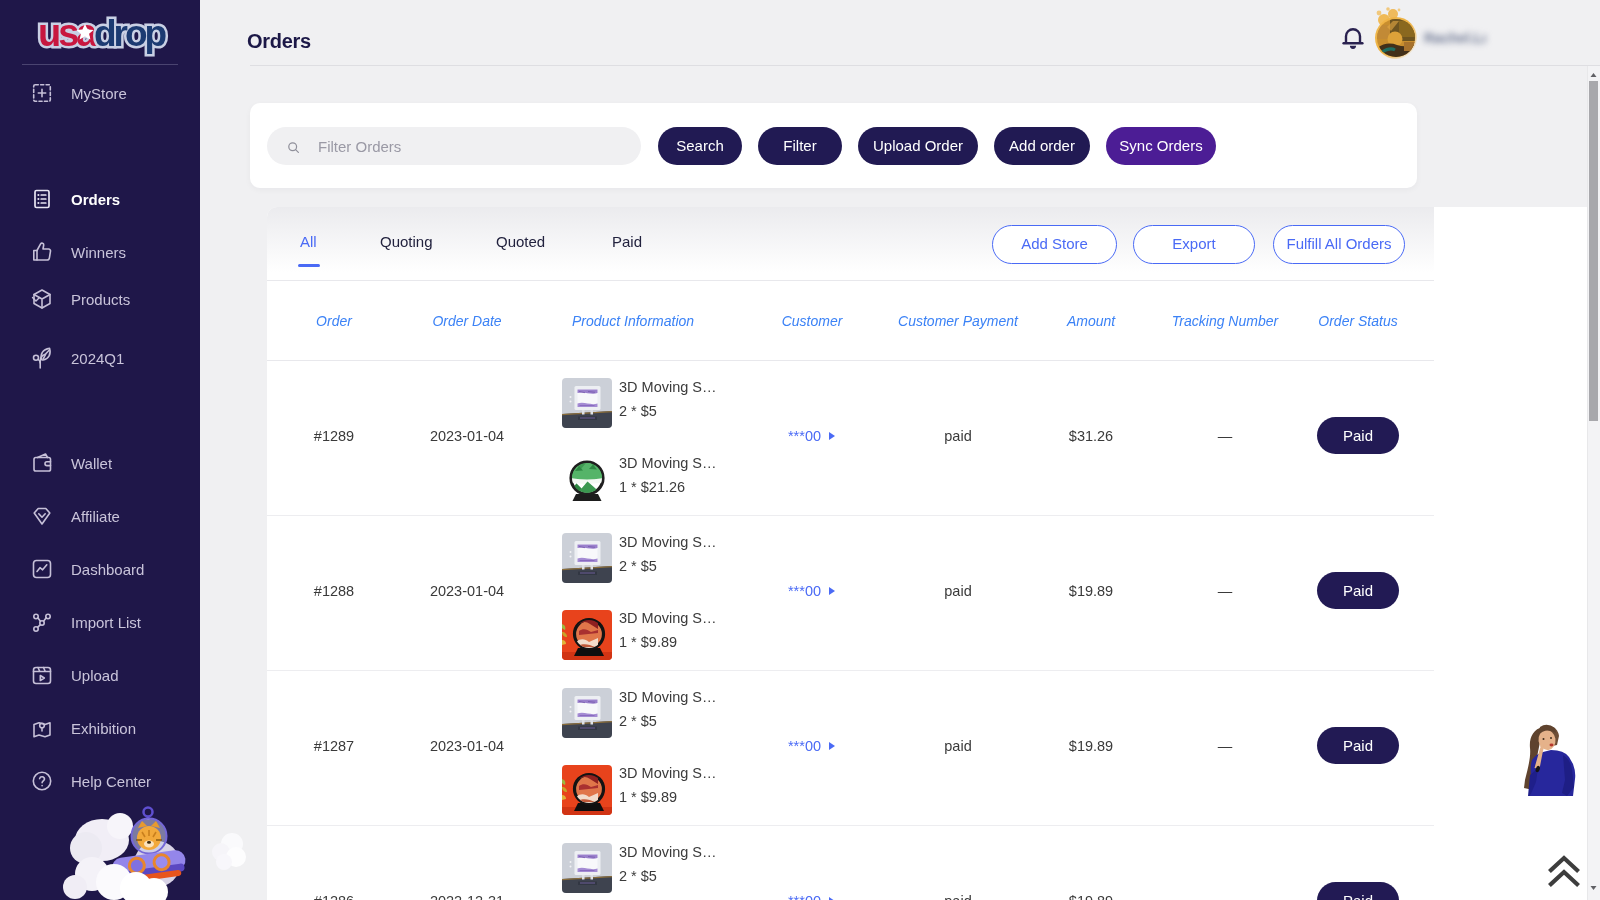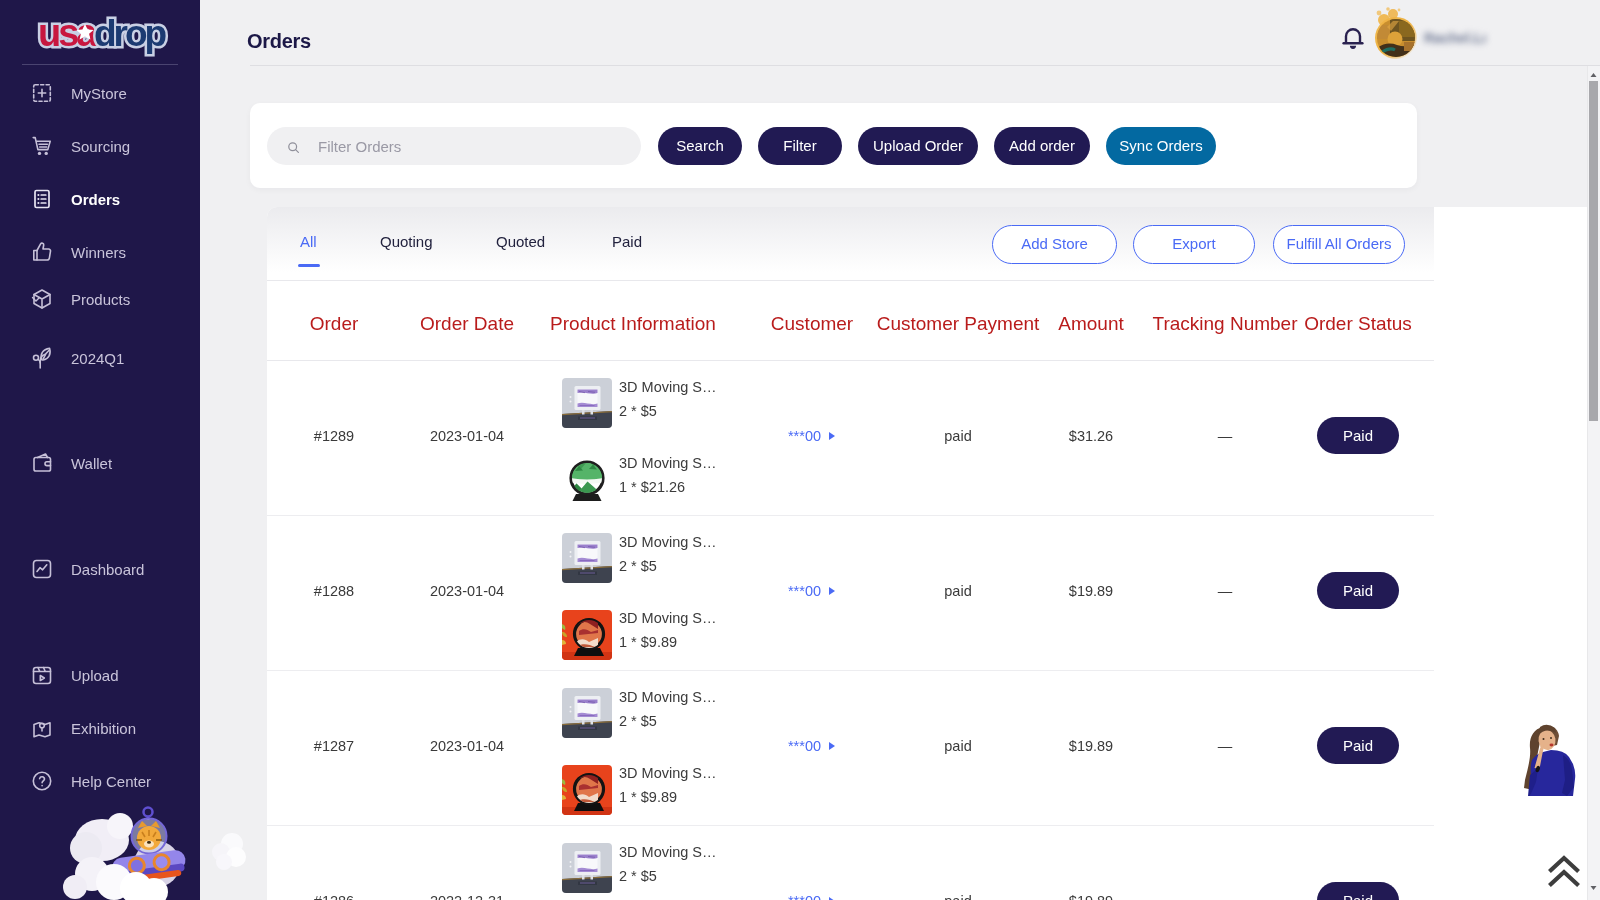--- a/index.html
+++ b/index.html
@@ -15,30 +15,30 @@
 .chev { position:absolute; left:146px; top:50%; margin-top:-6px !important; }
 
 #header { position:absolute; left:200px; top:0; width:1400px; height:65px; background:#f0f0f2; }
 #hline { position:absolute; left:250px; top:65px; width:1350px; height:1px; background:#dedee2; }
 #title { position:absolute; left:47px; top:30px; font-size:20px; font-weight:bold; color:#1c1847; letter-spacing:-0.3px; }
 
 #fcard { position:absolute; left:250px; top:103px; width:1167px; height:85px; background:#fff; border-radius:10px; box-shadow:0 2px 6px rgba(30,30,60,0.04); }
 #search { position:absolute; left:267px; top:127px; width:374px; height:38px; border-radius:19px; background:#f0f0f2; }
 #search .ph { position:absolute; left:51px; top:11px; font-size:15px; color:#9a99a5; }
 .btn { position:absolute; top:127px; height:38px; border-radius:19px; background:#211a53; color:#fff; font-size:15px; text-align:center; line-height:38px; }
-.btn.red { background:#0369a1; }
+.btn.red { background:#4c1d95; }
 #tcard { position:absolute; left:250px; top:207px; width:1396px; height:693px; background:#fff; border-radius:10px 10px 0 0; overflow:hidden;margin-left:17px; }
 #tabbar { position:absolute; left:0; top:0; width:1167px; height:74px; background:linear-gradient(#ebebee, #ffffff 90%); border-bottom:1px solid #e8e8ec; }
 .tab { position:absolute; top:26px; font-size:15px; color:#22223e; }
 .tab.on { color:#4a6af5; }
 #tabline { position:absolute; left:31px; top:57px; width:22px; height:3px; border-radius:2px; background:#4a6af5; }
 .obtn { position:absolute; top:18px; height:39px; border:1.5px solid #4a6af5; border-radius:20px; color:#4a6af5; font-size:15px; text-align:center; line-height:36px; background:#fff; }
 
 #thead { position:absolute; left:0; top:74px; width:1167px; height:80px; border-bottom:1px solid #e8e8ec; }
-.th { position:absolute; top:32px; transform:translateX(-50%); font-size:19px; color:#b91c1c; white-space:nowrap; }
+.th { position:absolute; top:32px; transform:translateX(-50%); font-size:14px; color:#3b82f6; white-space:nowrap;font-style:italic; }
 #rows { position:absolute; left:0; top:154px; width:1167px; height:539px; }
 .row { position:absolute; left:0; width:1167px; height:155px; border-bottom:1px solid #ededf0; }
 .cell { position:absolute; transform:translate(-50%,-50%); top:75px; font-size:14.5px; color:#3a3a3a; white-space:nowrap; }
 .thumb { position:absolute; left:295px; width:50px; height:50px; border-radius:4px; overflow:hidden; }
 .pname { position:absolute; left:352px; font-size:14.5px; color:#3b3b3b; white-space:nowrap; }
 .cust { color:#4a6af5; }
 .pill { position:absolute; left:1050px; top:56px; width:82px; height:37px; border-radius:18.5px; background:#221a54; color:#fff; font-size:15px; text-align:center; line-height:37px; }
 </style>
 </head>
 <body>
@@ -59,29 +59,20 @@
     <path d="M49 14 l2.6 5.4 6 .5 -4.5 3.9 1.3 5.8 -5.4 -3.1 -5.4 3.1 1.3 -5.8 -4.5 -3.9 6 -.5 z" fill="#ffffff"></path>
   </svg>
   <div id="sep"></div>
   <div class="mi" style="top:66px;">
     <svg width="24" height="24" viewBox="0 0 24 24" fill="none" stroke="#c6c0d8" stroke-width="1.6" stroke-linecap="round" stroke-linejoin="round">
       <rect x="3.7" y="3.7" width="16.6" height="16.6" rx="1.5" stroke-dasharray="3.1 2.35"></rect>
       <path d="M12 8.3 v7.4 M8.3 12 h7.4"></path>
     </svg>
       <span>MyStore</span>
     </div>
-  <div class="mi" style="top:119px;">
-    <svg width="24" height="24" viewBox="0 0 24 24" fill="none" stroke="#c6c0d8" stroke-width="1.6" stroke-linecap="round" stroke-linejoin="round">
-      <path d="M3.2 3.6 h2 l2.7 12 h9.9 l2.4 -8.3 H7"></path>
-      <path d="M9 10.2 h8.4 M9.7 13 h7"></path>
-      <circle cx="9.5" cy="19.4" r="1.7" fill="#c6c0d8" stroke="none"></circle>
-        <circle cx="16.2" cy="19.4" r="1.7" fill="#c6c0d8" stroke="none"></circle>
-    </svg>
-      <span>Sourcing</span>
-    </div>
   <div class="mi active" style="top:172px;">
     <svg width="24" height="24" viewBox="0 0 24 24" fill="none" stroke="#e8e5f2" stroke-width="1.7" stroke-linecap="round" stroke-linejoin="round">
       <rect x="5" y="3.5" width="14" height="17" rx="1.5"></rect>
       <path d="M8.4 8 h.01 M8.4 12 h.01 M8.4 16 h.01" stroke-width="2.1"></path>
       <path d="M11.2 8 h4.6 M11.2 12 h4.6 M11.2 16 h4.6"></path>
     </svg>
       <span>Orders</span>
     </div>
   <div class="mi" style="top:225px;">
     <svg width="24" height="24" viewBox="0 0 24 24" fill="none" stroke="#c6c0d8" stroke-width="1.6" stroke-linecap="round" stroke-linejoin="round">
@@ -111,26 +102,43 @@
       <span>2024Q1</span>
     </div>
   <div class="mi" style="top:436px;">
     <svg width="24" height="24" viewBox="0 0 24 24" fill="none" stroke="#c6c0d8" stroke-width="1.6" stroke-linecap="round" stroke-linejoin="round">
       <rect x="4" y="6.5" width="16.5" height="13.5" rx="1.8"></rect>
       <path d="M7.5 6.5 L15.5 3 l2 3.5"></path>
       <path d="M20.5 10.8 h-3.6 a1.9 1.9 0 0 0 0 3.8 h3.6"></path>
     </svg>
       <span>Wallet</span>
     </div>
+  <div class="mi" style="top:489px;">
+    <svg width="24" height="24" viewBox="0 0 24 24" fill="none" stroke="#c6c0d8" stroke-width="1.6" stroke-linecap="round" stroke-linejoin="round">
+      <path d="M8.2 4.5 h7.6 L19.8 9 L12 20 L4.2 9 Z"></path>
+        <path d="M8.8 9.8 l3.2 3.4 3.2 -3.4"></path>
+    </svg>
+      <span>Affiliate</span>
+    </div>
   <div class="mi" style="top:542px;">
     <svg width="24" height="24" viewBox="0 0 24 24" fill="none" stroke="#c6c0d8" stroke-width="1.6" stroke-linecap="round" stroke-linejoin="round">
       <rect x="3.5" y="3.5" width="17" height="17" rx="3"></rect>
         <path d="M7 14.5 l3 -3.8 2.6 2.1 4.2 -5"></path>
     </svg>
       <span>Dashboard</span>
+    </div>
+  <div class="mi" style="top:595px;">
+    <svg width="24" height="24" viewBox="0 0 24 24" fill="none" stroke="#c6c0d8" stroke-width="1.6" stroke-linecap="round" stroke-linejoin="round">
+      <circle cx="6" cy="6.5" r="2.2"></circle>
+        <circle cx="18" cy="6.5" r="2.2"></circle>
+        <circle cx="12" cy="13" r="2.2"></circle>
+        <circle cx="6" cy="19" r="2.2"></circle>
+      <path d="M7.8 7.8 l2.6 3.5 M16.2 7.8 l-2.6 3.5 M10.4 14.6 l-2.8 2.8"></path>
+    </svg>
+      <span>Import List</span>
     </div>
   <div class="mi" style="top:648px;">
     <svg width="24" height="24" viewBox="0 0 24 24" fill="none" stroke="#c6c0d8" stroke-width="1.6" stroke-linecap="round" stroke-linejoin="round">
       <rect x="3.5" y="4.5" width="17" height="16" rx="2.5"></rect>
         <path d="M3.5 8.5 h17 M8 4.5 l1.8 4 M13.5 4.5 l1.8 4"></path>
       <path d="M10.3 12.5 l4 2.5 -4 2.5 z"></path>
     </svg>
       <span>Upload</span>
     </div>
   <div class="mi" style="top:701px;padding-left:42px;">

